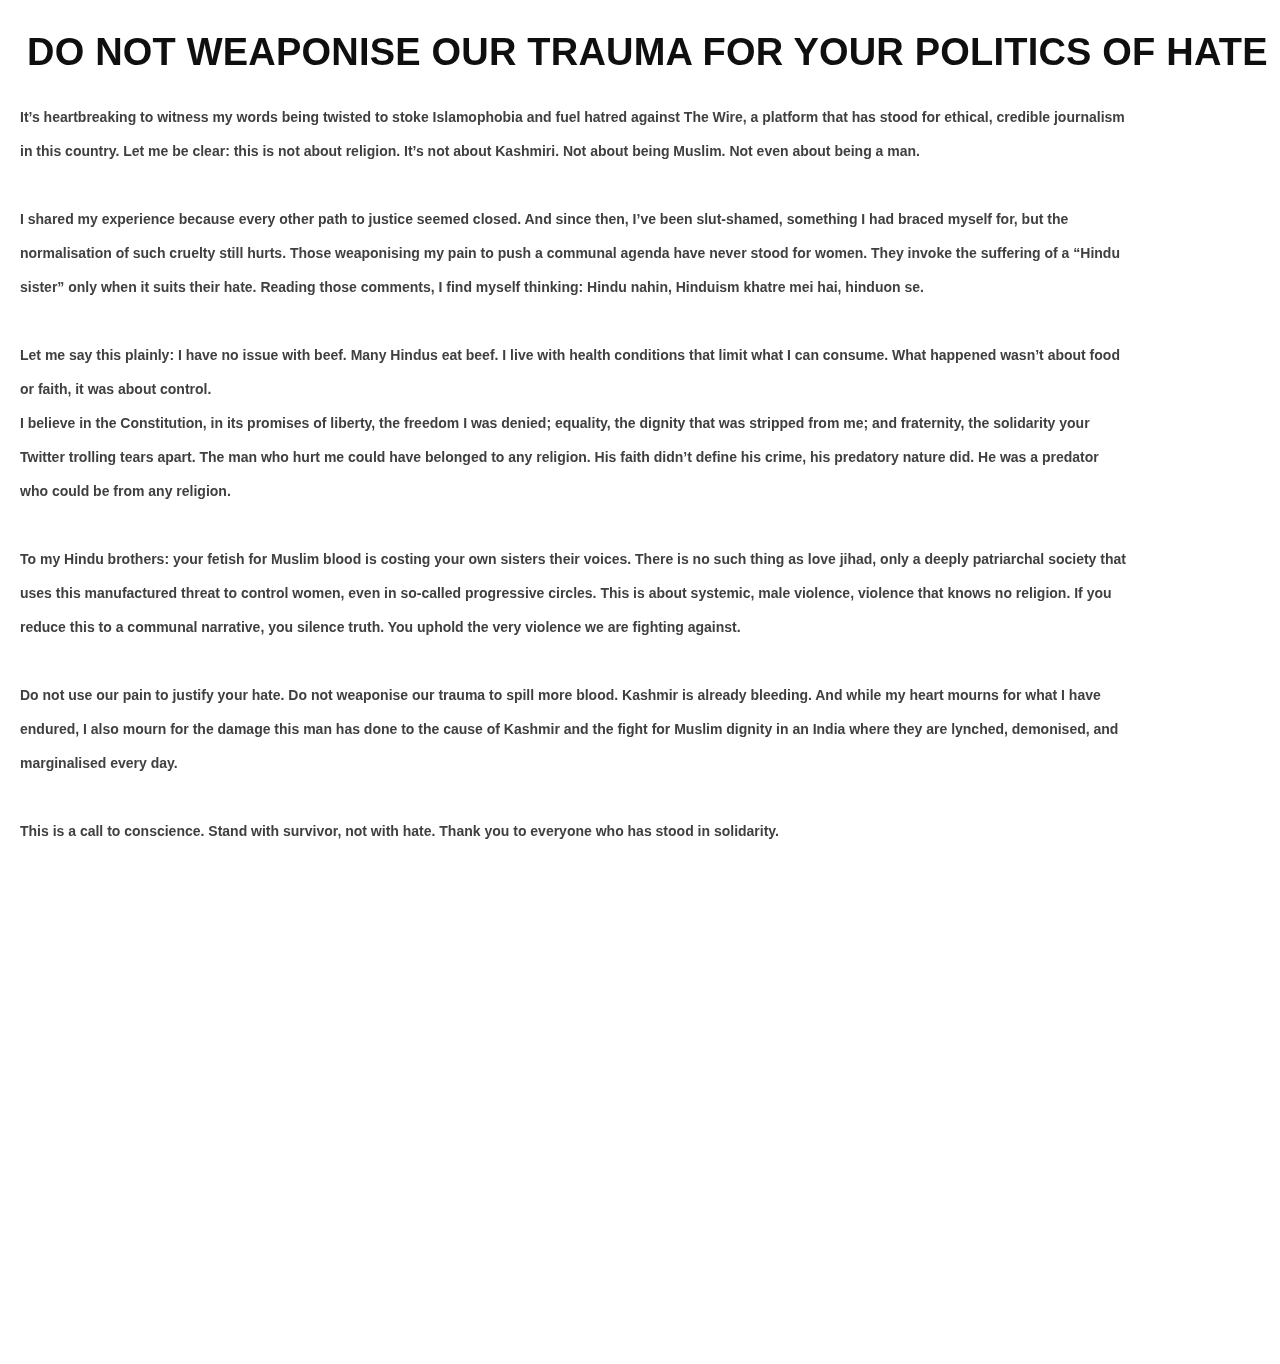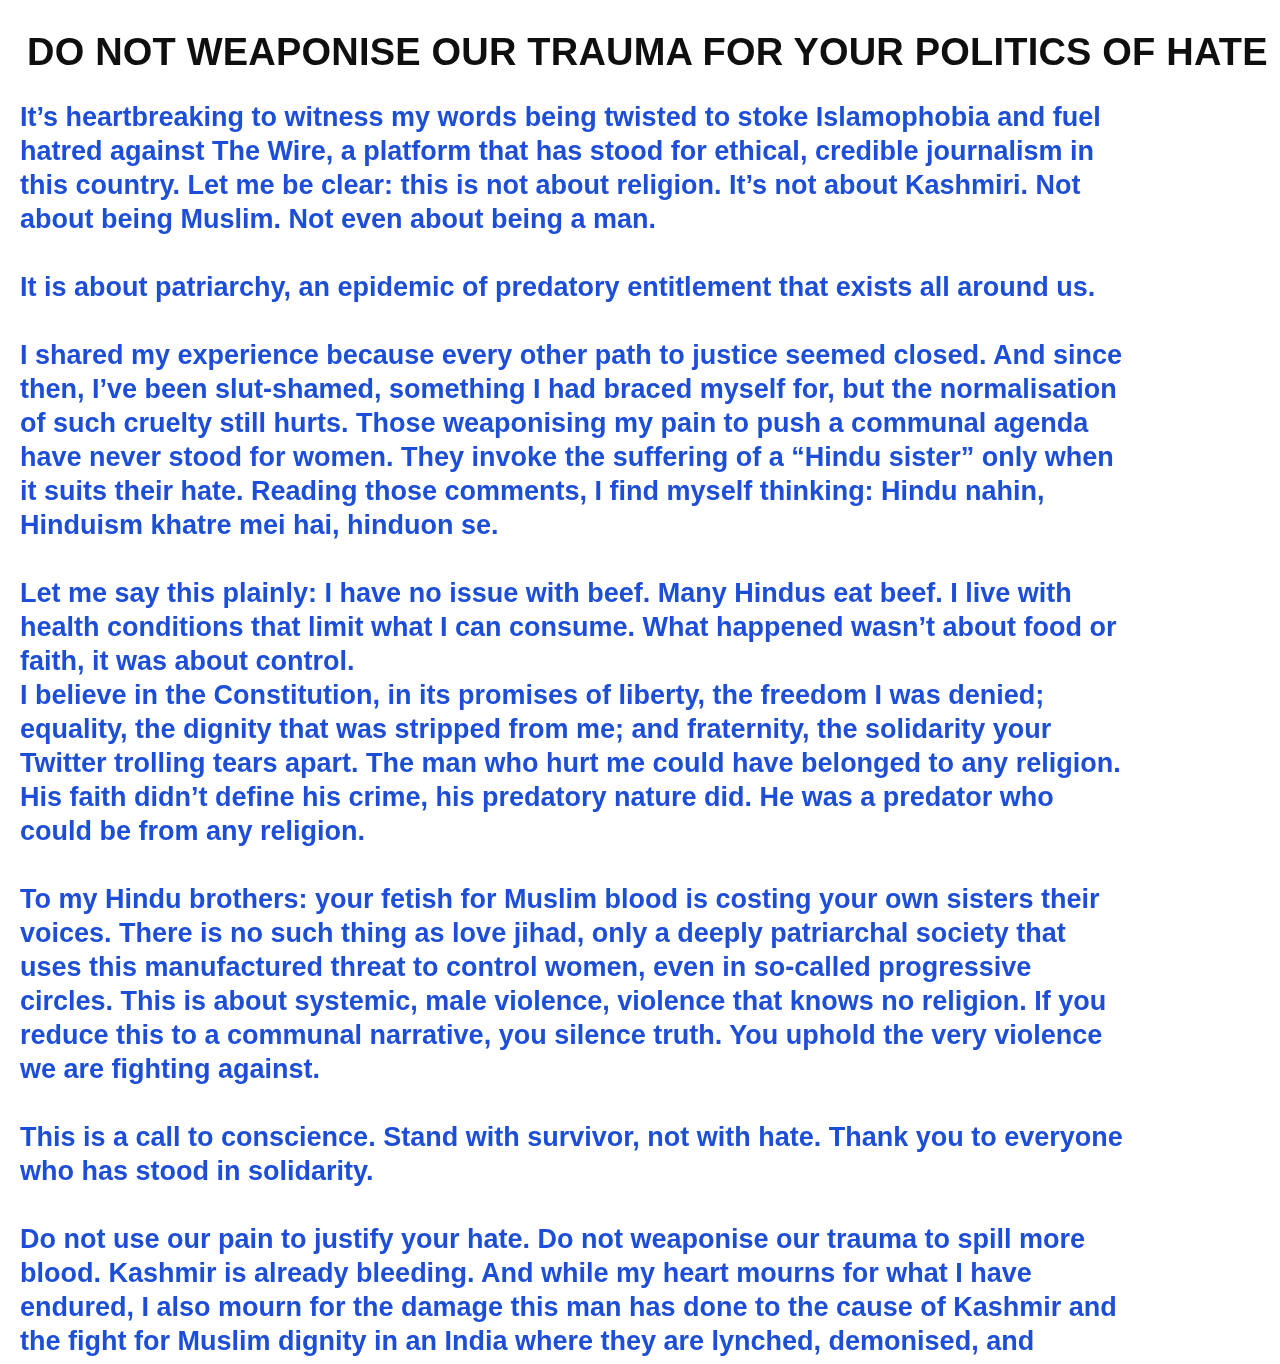--- a/index.html
+++ b/index.html
@@ -24,40 +24,39 @@
   h1.doc-title {
     font-size: 38px;
     line-height: 44px;
     font-weight: bold;
     letter-spacing: 0.2px;
     margin: 0 0 26px 7px;
     color: #0f0f0f;
     white-space: nowrap;
   }
   .doc-body p {
-    font-size: 27px;
+    font-size: 14px;
     line-height: 34px;
     font-weight: bold;
     margin: 0 4px 34px 0;
-    color: #1d4ed8;
+    color: #404040;
     white-space: pre-line; 
   }
   .doc-body p:last-child {
     margin-bottom: 0;
   }
 </style>
 </head>
 <body>
 
 <div class="page">
   <h1 class="doc-title">DO NOT WEAPONISE OUR TRAUMA FOR YOUR POLITICS OF HATE</h1>
 
   <div class="doc-body">
     <p>It’s heartbreaking to witness my words being twisted to stoke Islamophobia and fuel hatred against The Wire, a platform that has stood for ethical, credible journalism in this country. Let me be clear: this is not about religion. It’s not about Kashmiri. Not about being Muslim. Not even about being a man.</p>
-    <p>It is about patriarchy, an epidemic of predatory entitlement that exists all around us.</p>
     <p>I shared my experience because every other path to justice seemed closed. And since then, I’ve been slut-shamed, something I had braced myself for, but the normalisation of such cruelty still hurts. Those weaponising my pain to push a communal agenda have never stood for women. They invoke the suffering of a “Hindu sister” only when it suits their hate. Reading those comments, I find myself thinking: Hindu nahin, Hinduism khatre mei hai, hinduon se.</p>
     <p>Let me say this plainly: I have no issue with beef. Many Hindus eat beef. I live with health conditions that limit what I can consume. What happened wasn’t about food or faith, it was about control.
 I believe in the Constitution, in its promises of liberty, the freedom I was denied; equality, the dignity that was stripped from me; and fraternity, the solidarity your Twitter trolling tears apart. The man who hurt me could have belonged to any religion. His faith didn’t define his crime, his predatory nature did. He was a predator who could be from any religion.</p>
     <p>To my Hindu brothers: your fetish for Muslim blood is costing your own sisters their voices. There is no such thing as love jihad, only a deeply patriarchal society that uses this manufactured threat to control women, even in so-called progressive circles. This is about systemic, male violence, violence that knows no religion. If you reduce this to a communal narrative, you silence truth. You uphold the very violence we are fighting against.</p>
+    <p>Do not use our pain to justify your hate. Do not weaponise our trauma to spill more blood. Kashmir is already bleeding. And while my heart mourns for what I have endured, I also mourn for the damage this man has done to the cause of Kashmir and the fight for Muslim dignity in an India where they are lynched, demonised, and marginalised every day.</p>
     <p>This is a call to conscience. Stand with survivor, not with hate. Thank you to everyone who has stood in solidarity.</p>
-    <p>Do not use our pain to justify your hate. Do not weaponise our trauma to spill more blood. Kashmir is already bleeding. And while my heart mourns for what I have endured, I also mourn for the damage this man has done to the cause of Kashmir and the fight for Muslim dignity in an India where they are lynched, demonised, and marginalised every day.</p>
   </div>
 </div>
 
 </body></html>

